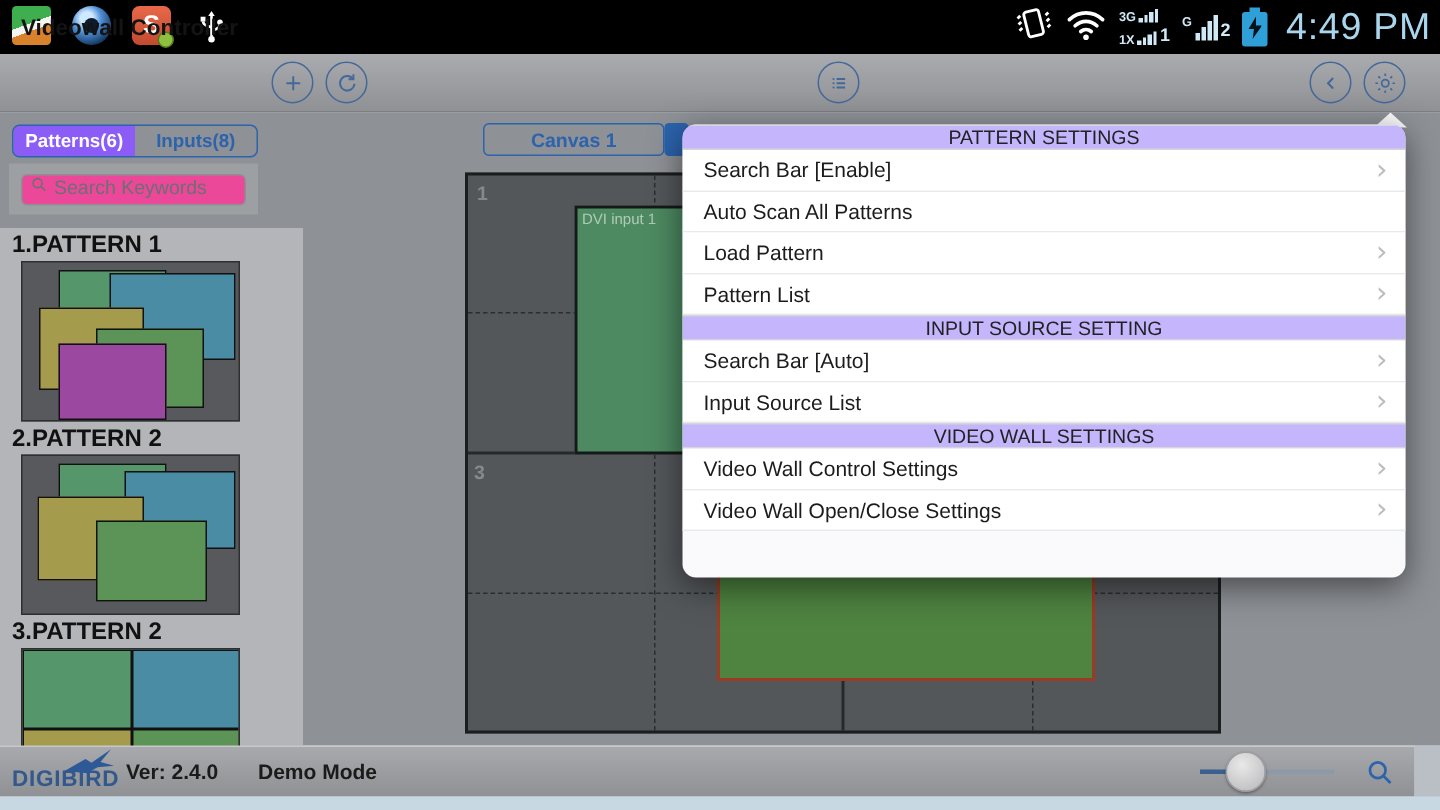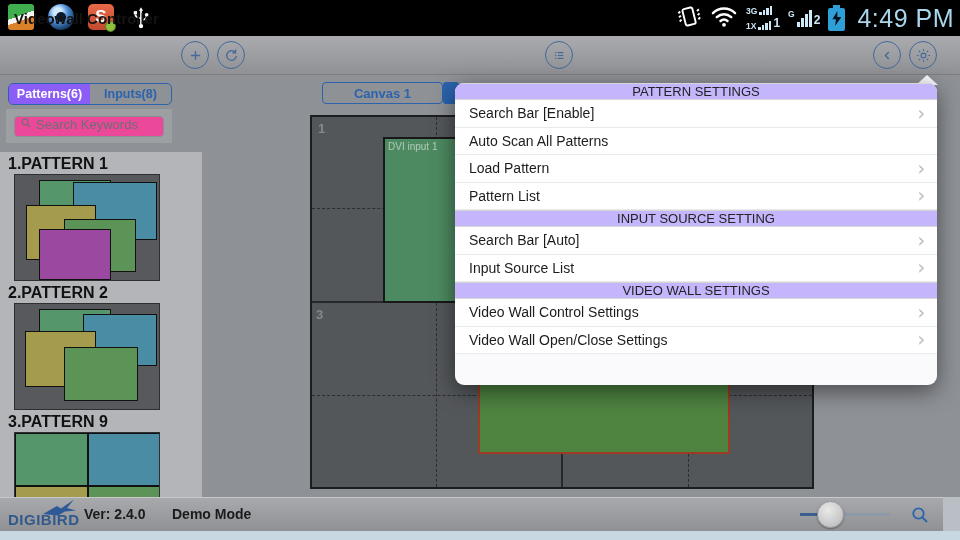--- a/index.html
+++ b/index.html
@@ -239,21 +239,21 @@
       <div class="win" style="left:49px;top:44px;width:72px;height:53px;background:#5b9456"></div>
       <div class="win" style="left:24px;top:54px;width:72px;height:51px;background:#9b48a1"></div>
     </div>
     <div class="pat-label">2.PATTERN 2</div>
     <div class="thumb" style="height:107px">
       <div class="win" style="left:24px;top:5px;width:72px;height:32px;background:#55966a"></div>
       <div class="win" style="left:68px;top:10px;width:74px;height:52px;background:#4a8ca3"></div>
       <div class="win" style="left:10px;top:27px;width:71px;height:56px;background:#a59b4d"></div>
       <div class="win" style="left:49px;top:43px;width:74px;height:54px;background:#5b9456"></div>
     </div>
-    <div class="pat-label">3.PATTERN 9</div>
+    <div class="pat-label">3.PATTERN 2</div>
     <div class="thumb" style="height:70px">
       <div class="win" style="left:0;top:0;width:73px;height:53px;background:#55966a"></div>
       <div class="win" style="left:73px;top:0;width:72px;height:53px;background:#4a8ca3"></div>
       <div class="win" style="left:0;top:53px;width:73px;height:17px;background:#a59b4d"></div>
       <div class="win" style="left:73px;top:53px;width:72px;height:17px;background:#5b9456"></div>
     </div>
   </div>
 
   <div class="canvas-tab">Canvas 1</div>
   <div class="canvas-tab2"></div>

